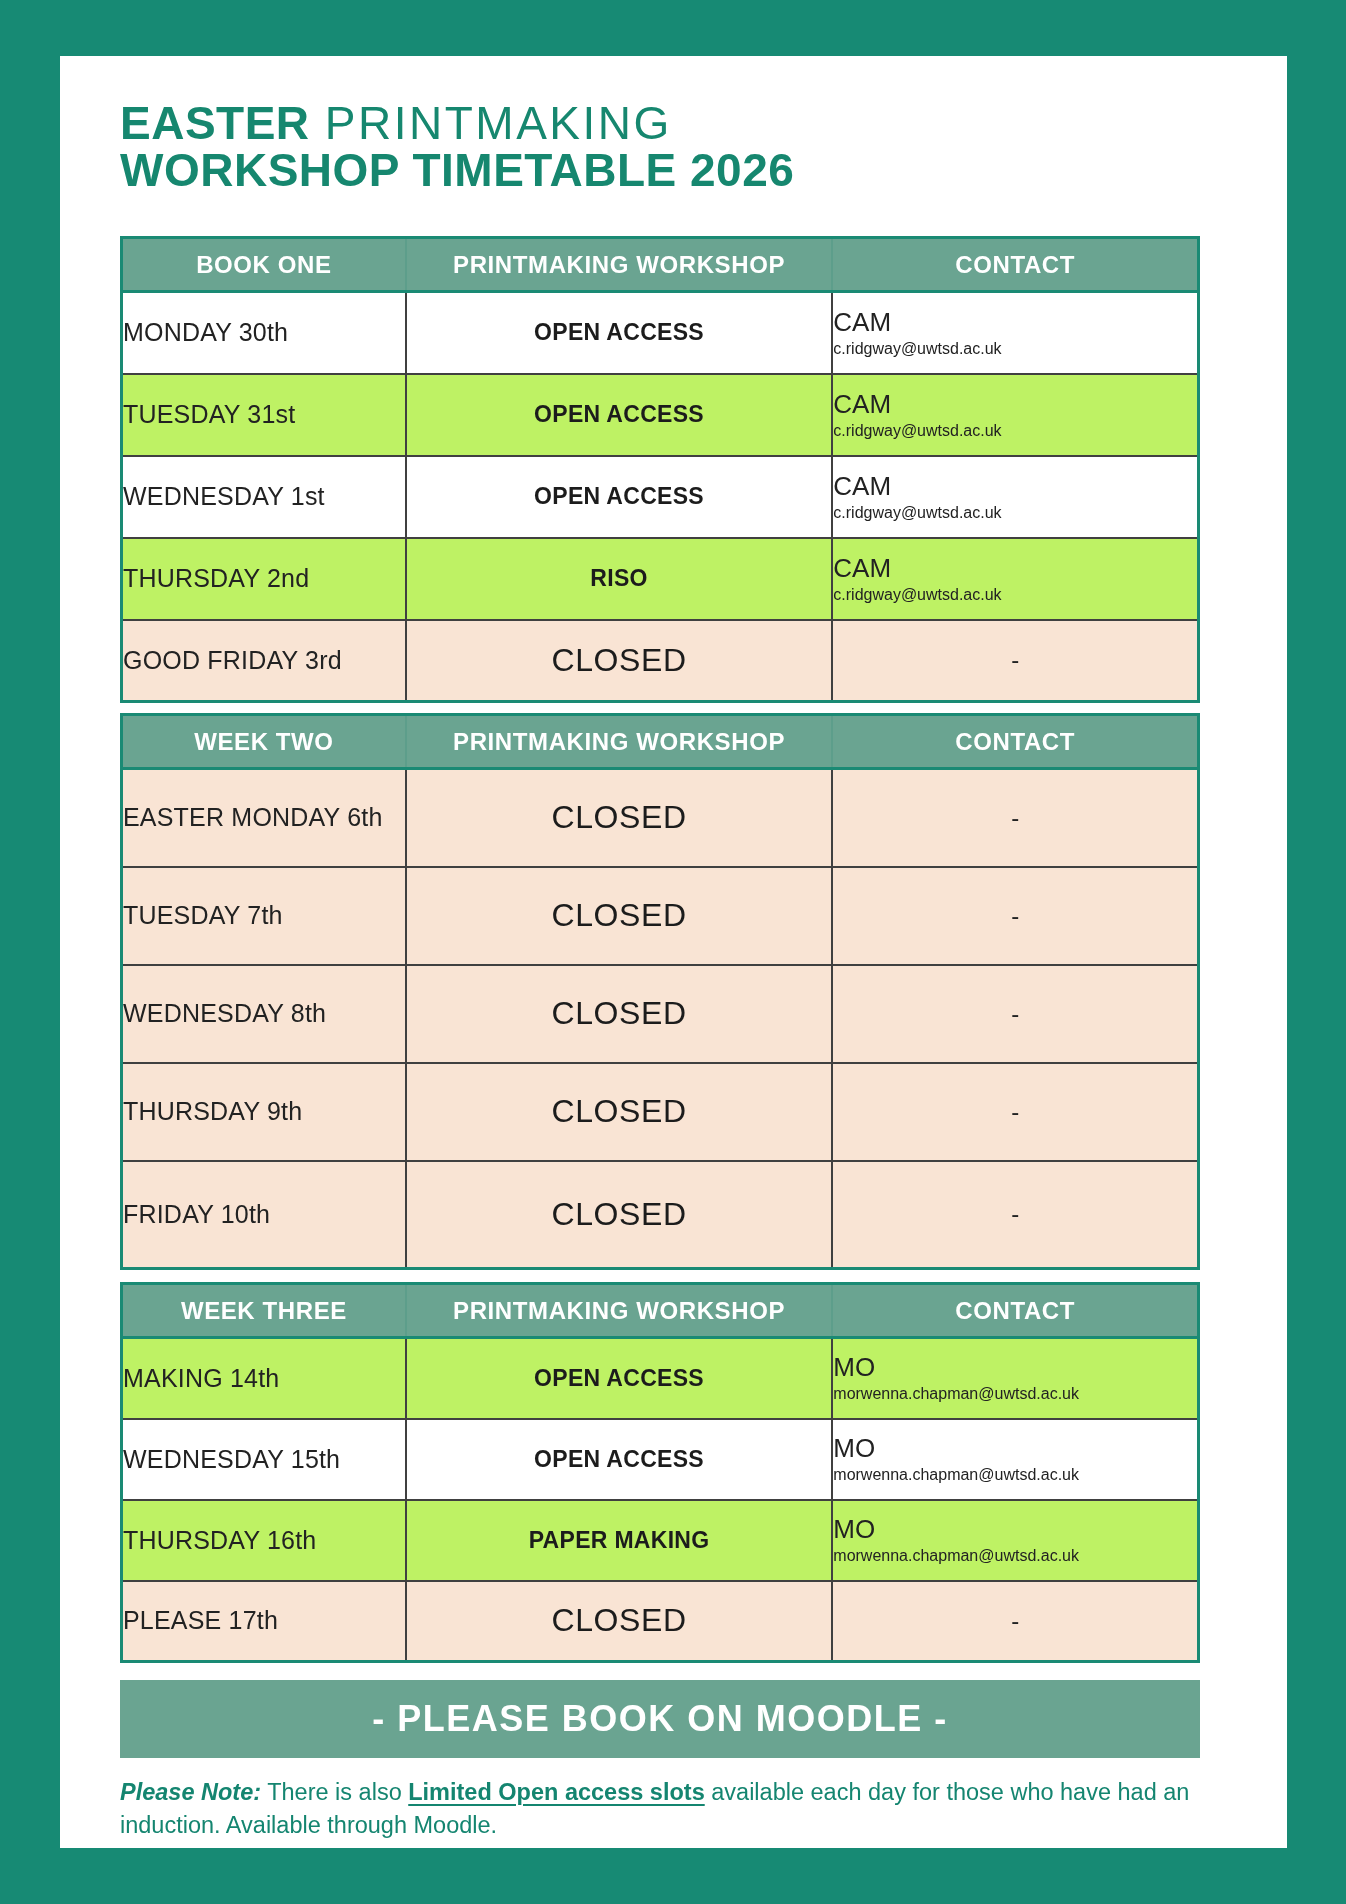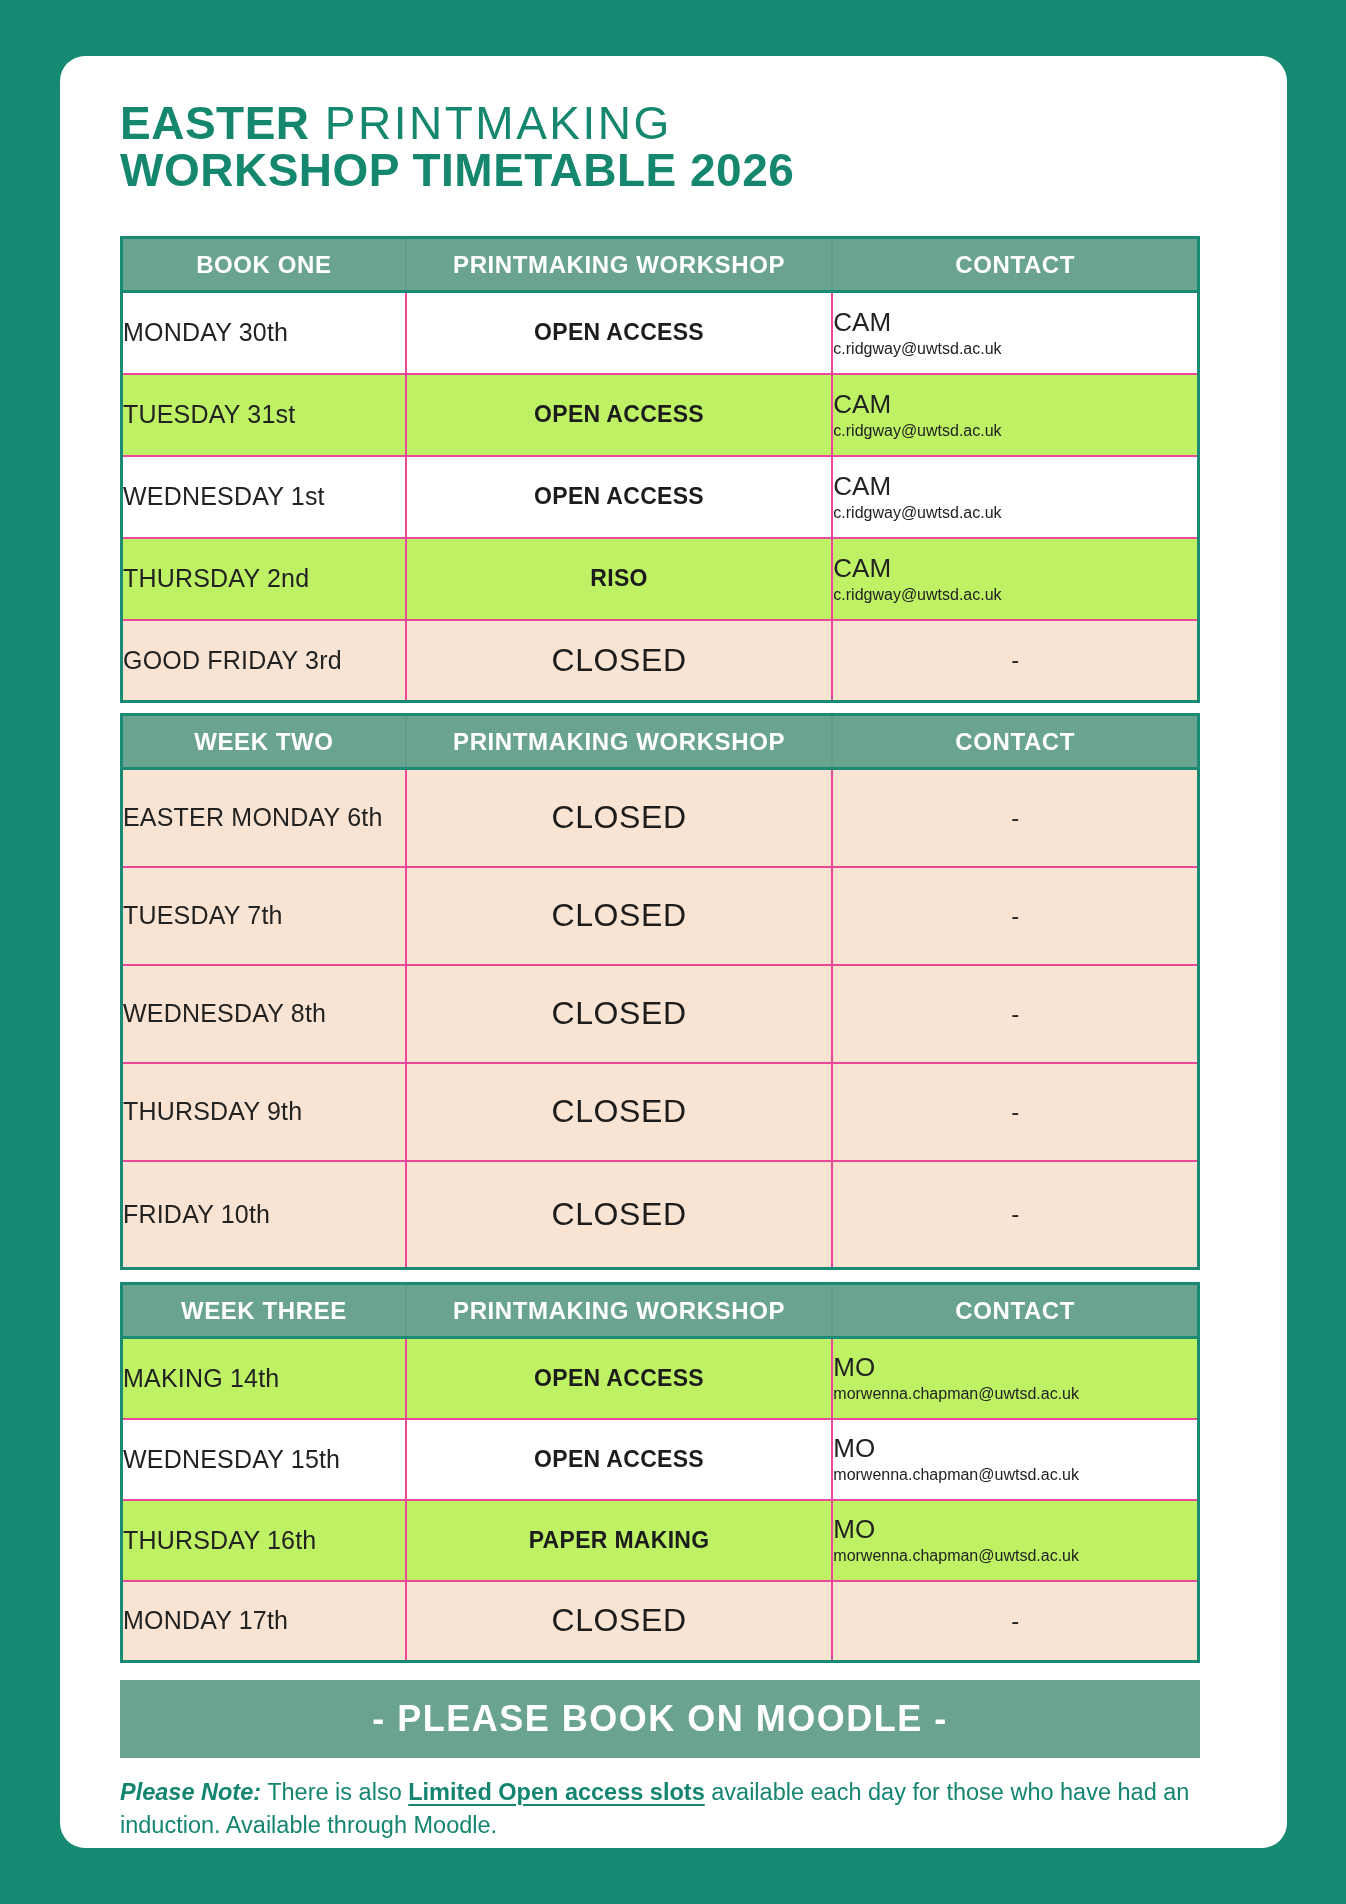--- a/index.html
+++ b/index.html
@@ -8,21 +8,20 @@
     width: 1346px; height: 1904px;
     background: #178a74;
     font-family: "Liberation Sans", sans-serif;
     position: relative;
   }
   .page {
     position: absolute; left: 60px; top: 56px;
     width: 1227px; height: 1792px;
     background: #ffffff;
     padding: 44px 0 0 60px;
-    border-radius: 25px;
   }
   
   .title { color: #16876f; line-height: 47px; font-size: 46px; margin: 0 0 42px 0; }
   .title .t-bold { font-weight: 700; letter-spacing: 0.5px; }
   .title .t-light { font-weight: 400; letter-spacing: 2.5px; }
   .title .line2 { font-weight: 700; letter-spacing: 0.5px; }
 
   
   table.tt {
     border-collapse: collapse;
@@ -34,21 +33,21 @@
   .tbl-0 { margin-bottom: 10px; }
   .tbl-1 { margin-bottom: 12px; }
   table.tt th {
     background: #6aa491; color: #ffffff;
     font-weight: 700; font-size: 24px; letter-spacing: 0.6px;
     height: 54px; text-align: center;
     border: 2px solid #5d9e8b;
     border-top: 3px solid #1a8a74;
     border-bottom: 3px solid #1a8a74;
   }
-  table.tt td { border: 2px solid #ec4899; padding: 0; vertical-align: middle; }
+  table.tt td { border: 2px solid #404040; padding: 0; vertical-align: middle; }
   .tbl-0 tbody tr { height: 82px; }
   .tbl-1 tbody tr { height: 98px; }
   .tbl-1 tbody tr.tall { height: 108px; }
   .tbl-2 tbody tr { height: 81px; }
   tr.bg-white { background: #ffffff; }
   tr.bg-green { background: #bef264; }
   tr.bg-peach { background: #f9e4d4; }
   td.day { padding-left: 26px; font-size: 25px; color: #222222; letter-spacing: 0.2px; }
   td.ws { text-align: center; color: #1c1c1c; }
   .ws-bold { font-weight: 700; font-size: 23px; letter-spacing: 0.3px; }
@@ -224,21 +223,21 @@
           </tr>
           <tr class="bg-green">
             <td class="day">THURSDAY 16th</td>
             <td class="ws ws-bold">PAPER MAKING</td>
             <td class="ct">
               <div class="cname">MO</div>
               <div class="cemail">morwenna.chapman@uwtsd.ac.uk</div>
             </td>
           </tr>
           <tr class="bg-peach">
-            <td class="day">MONDAY 17th</td>
+            <td class="day">PLEASE 17th</td>
             <td class="ws ws-regular">CLOSED</td>
             <td class="ct center">
               <div class="cdash">-</div>
             </td>
           </tr>
         </tbody>
       </table>
     </div>
 
   <div class="banner">

